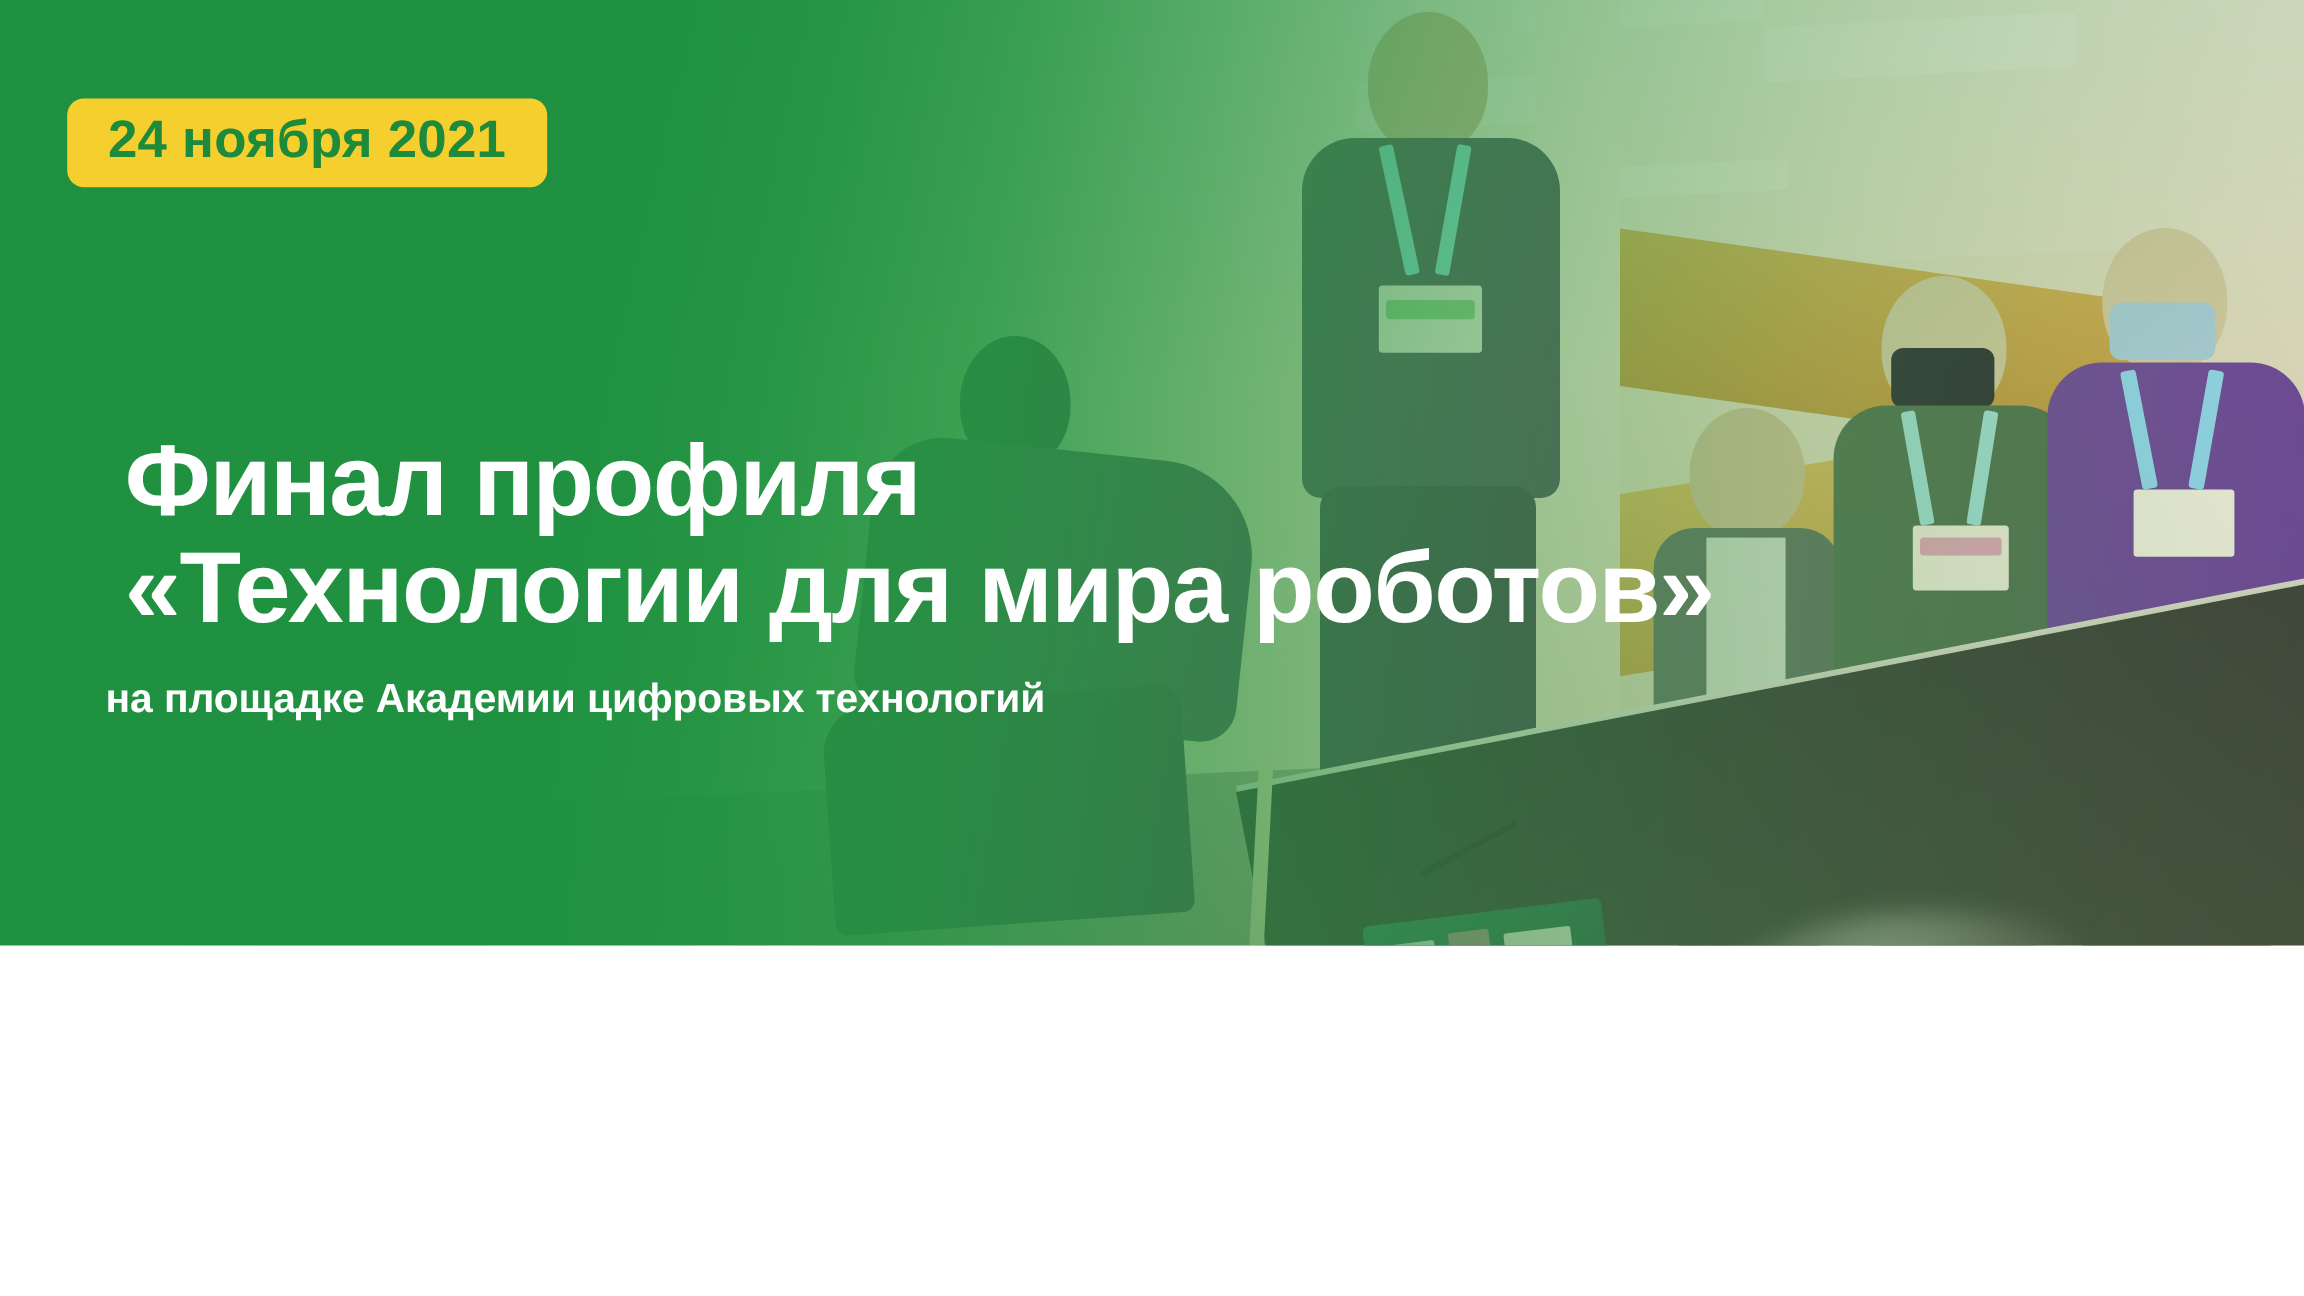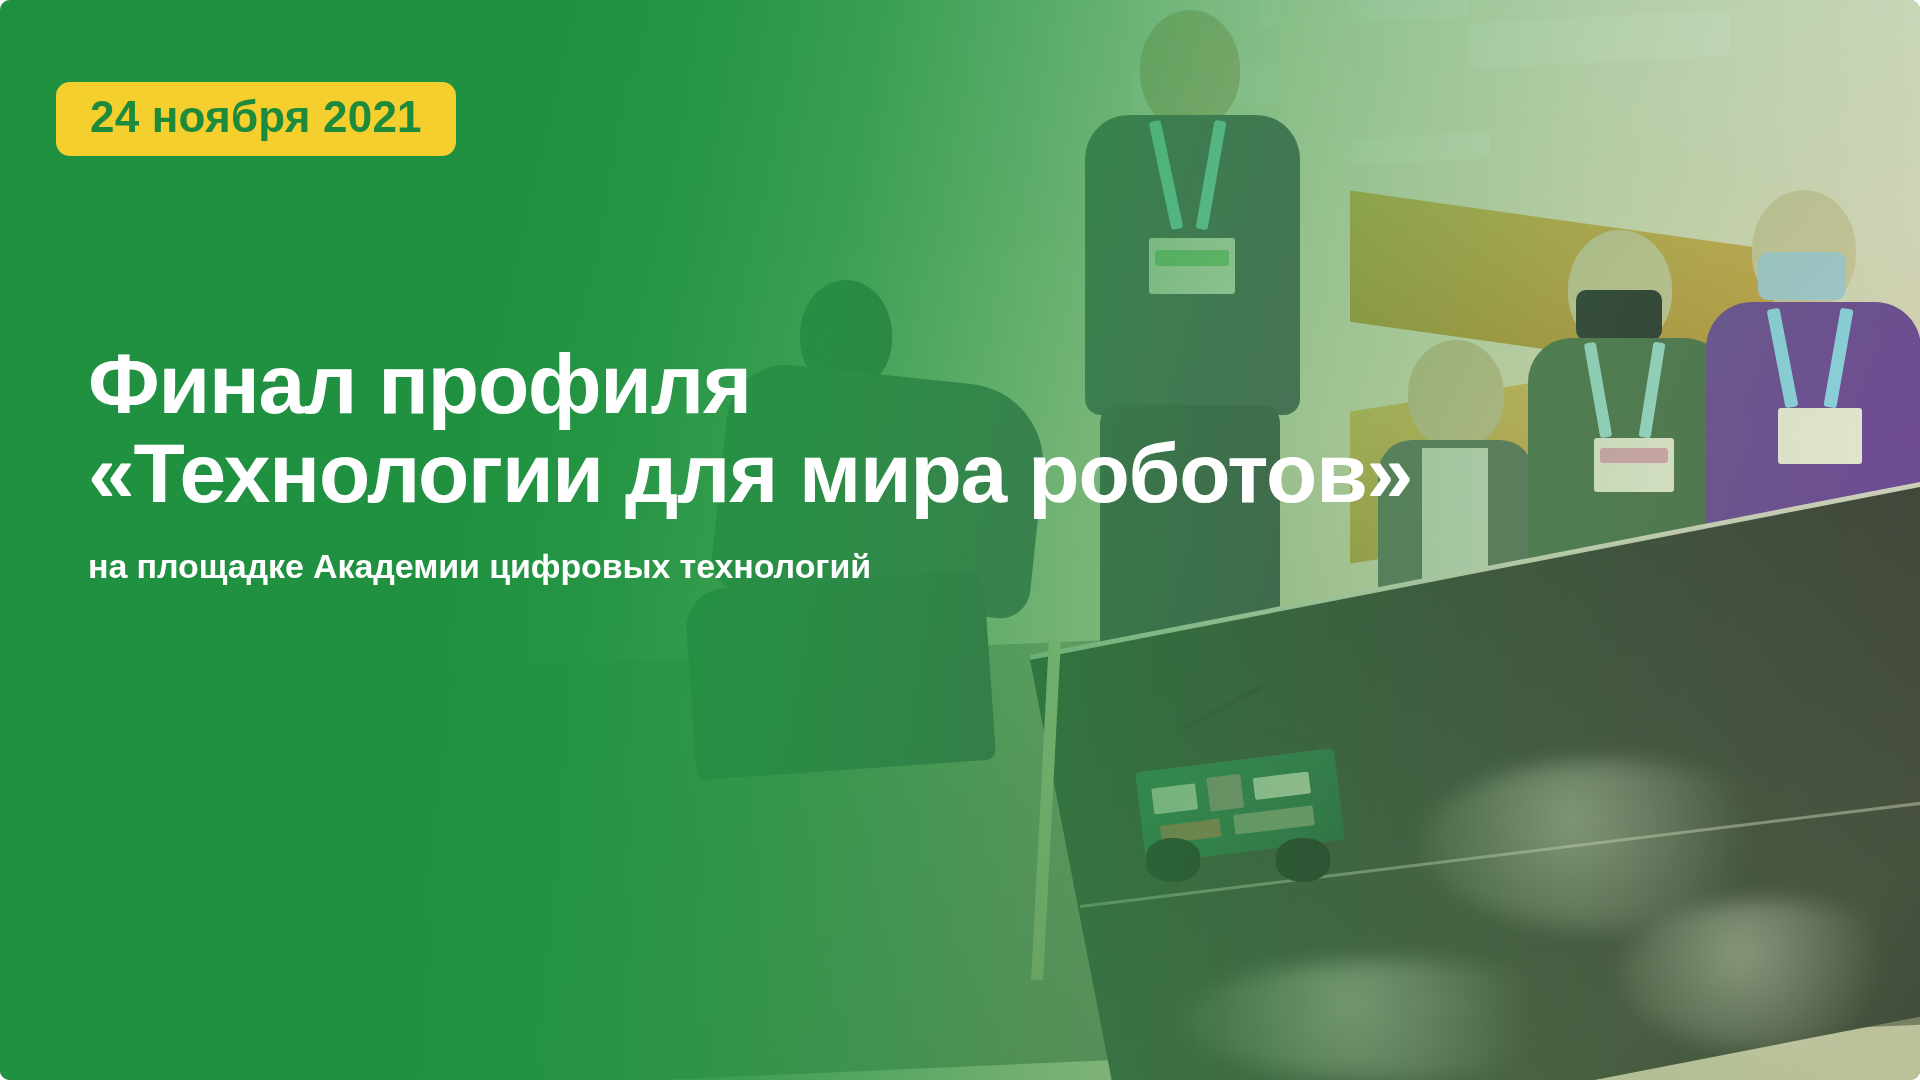--- a/index.html
+++ b/index.html
@@ -4,25 +4,24 @@
 <title>NTO Junior banner</title>
 <style>
   html, body {
     margin: 0;
     padding: 0;
     background: #ffffff;
   }
   .banner {
     position: relative;
     width: 1920px;
-    height: 1080px;
+    height: 788px;
     overflow: hidden;
     font-family: "Liberation Sans", "DejaVu Sans", sans-serif;
     background: #229943;
-    border-radius: 10px;
   }
 
   
   .photo {
     position: absolute;
     inset: 0;
     overflow: hidden;
   }
   
   .photo .wall {
@@ -198,21 +197,21 @@
     line-height: 1.17;
     margin: 0 0 16px 0;
     letter-spacing: -0.2px;
     white-space: pre-line;
   }
   .headline {
     color: #ffffff;
     font-size: 84px;
     font-weight: 700;
     line-height: 1.06;
-    margin: 0;
+    margin: 16px;
     letter-spacing: -1.2px;
     white-space: pre-line;
   }
   .footnote {
     color: #ffffff;
     font-size: 34px;
     font-weight: 700;
     line-height: 1.2;
     margin: 28px 0 0 0;
     letter-spacing: -0.1px;

